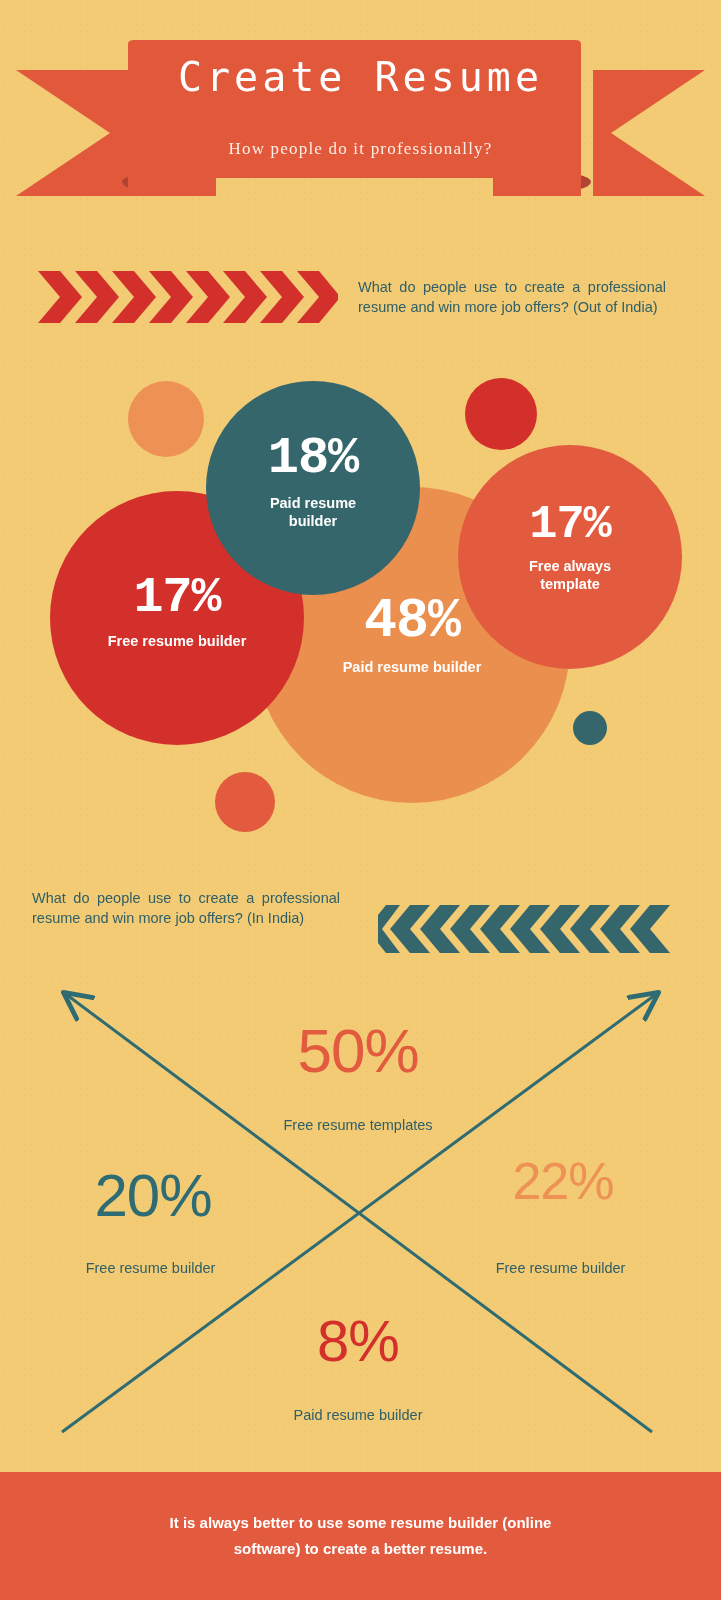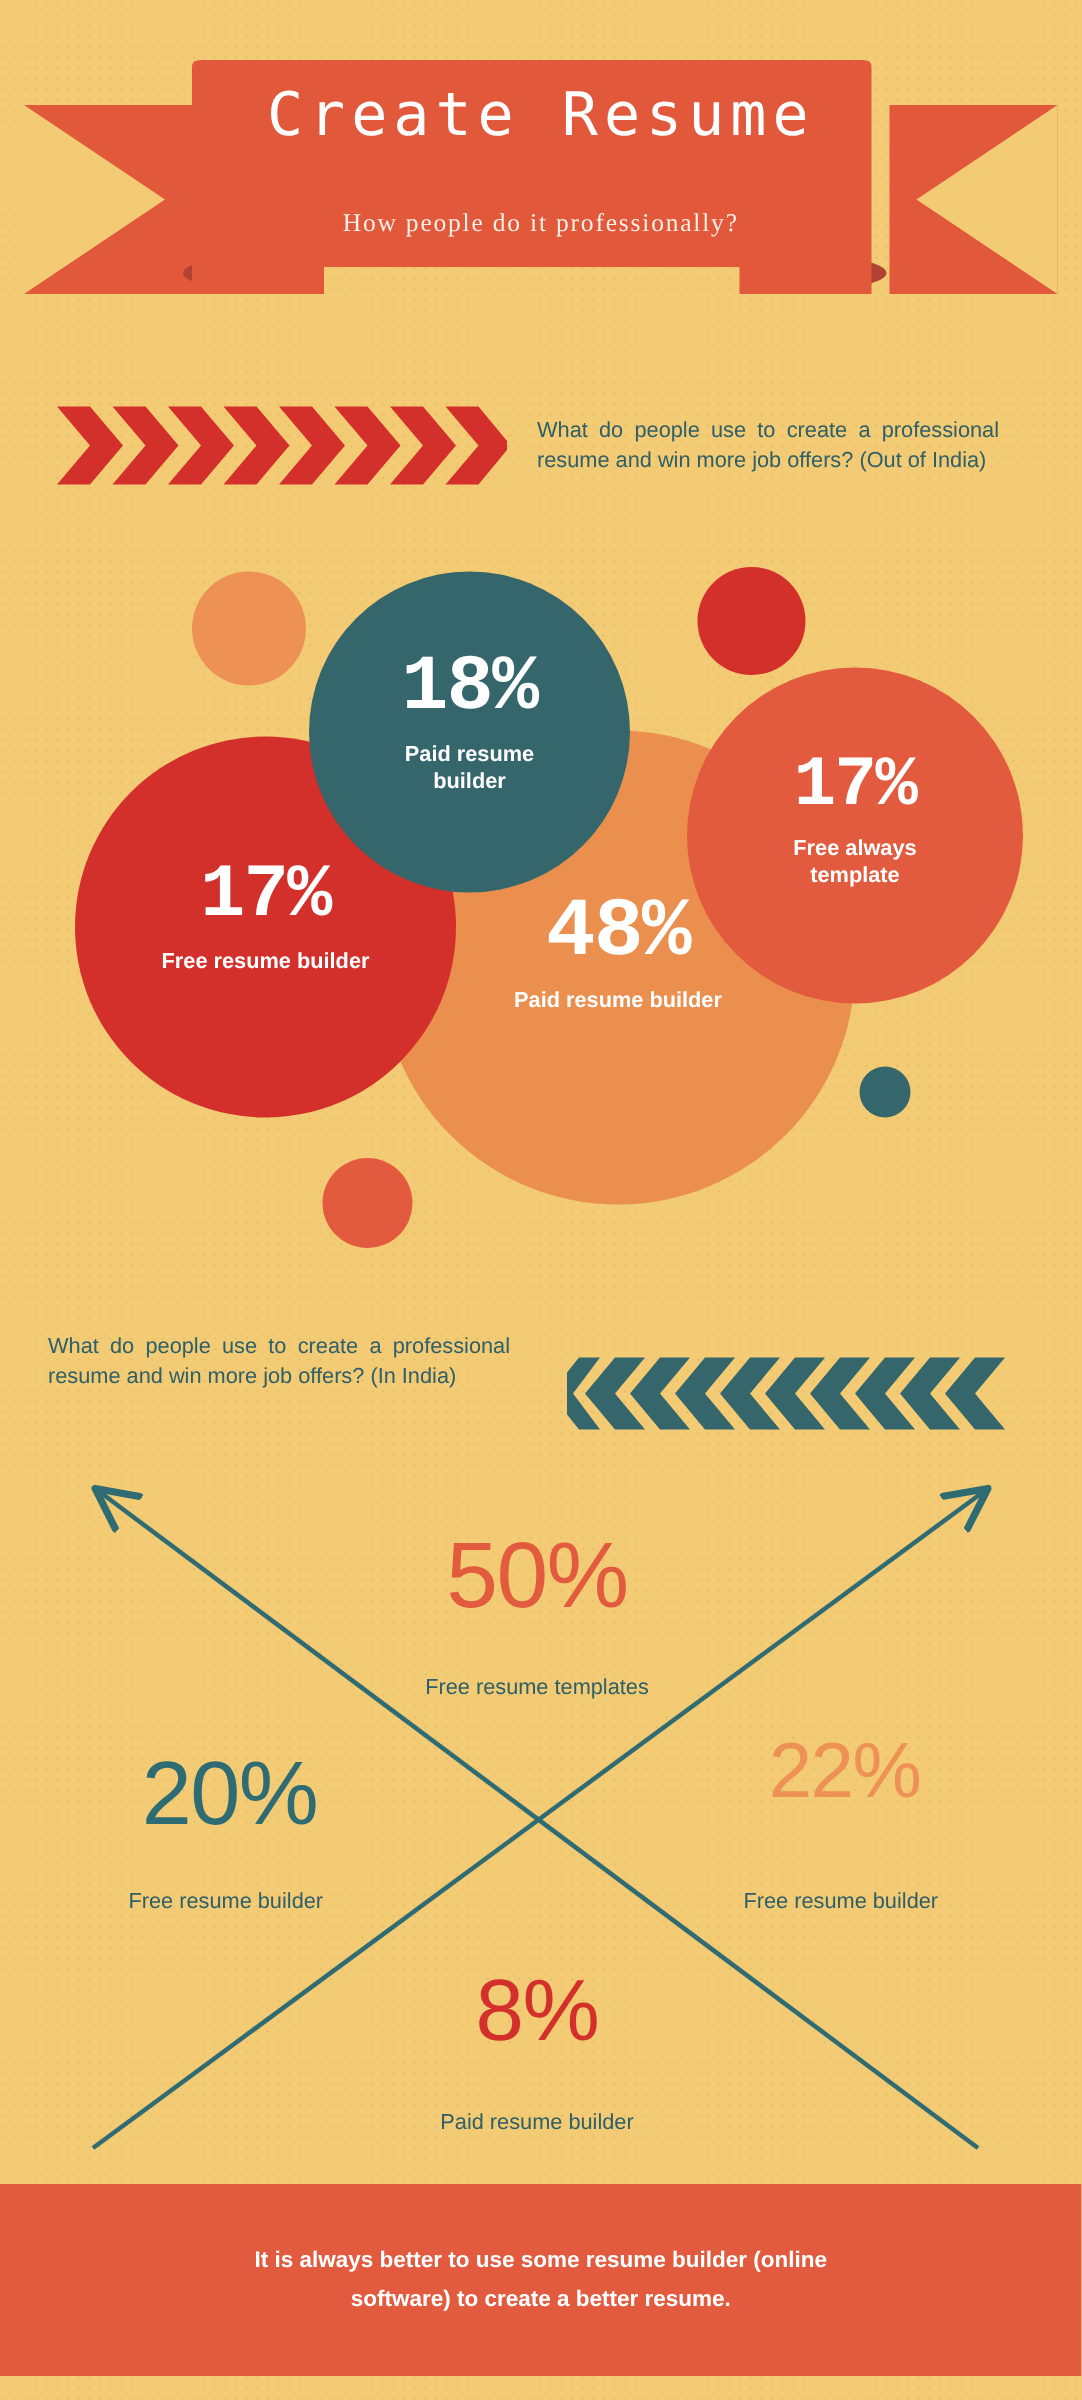--- a/index.html
+++ b/index.html
@@ -60,21 +60,21 @@
   }
   .chev-teal{position:absolute;left:378px;top:903px;}
 
   
   .cross{position:absolute;left:0;top:975px;width:721px;height:470px;}
   .cnum{position:absolute;font-weight:400;line-height:1;letter-spacing:-1px;}
   .ctxt{position:absolute;color:#2F5F68;font-size:14.5px;line-height:20px;text-align:center;}
 
   
   .footer{
-    position:absolute;left:0;bottom:16px;width:721px;height:128px;
+    position:absolute;left:0;bottom:0;width:721px;height:128px;
     background:#E35B3E;display:flex;align-items:center;justify-content:center;
   }
   .footer p{
     margin:0;color:#FFFFFF;font-size:15px;line-height:26px;font-weight:600;
     text-align:center;max-width:430px;
   }
 </style>
 </head>
 <body>
 

